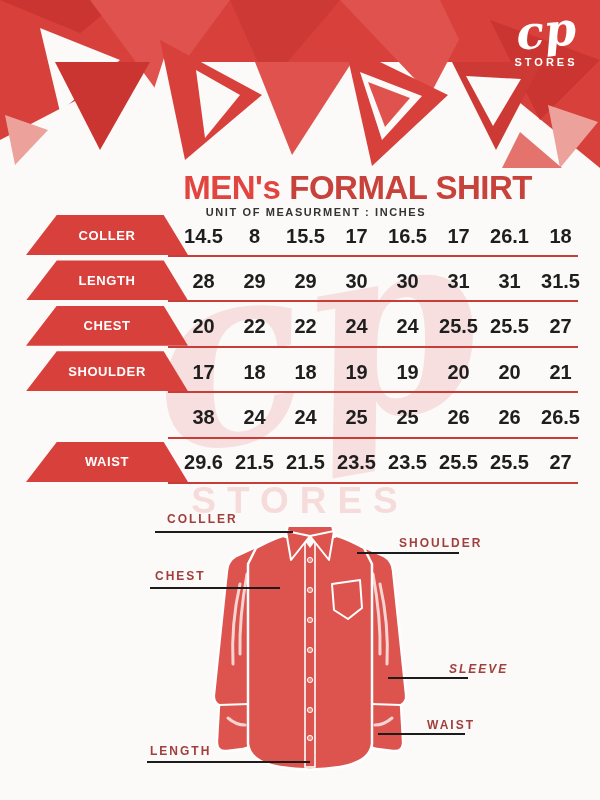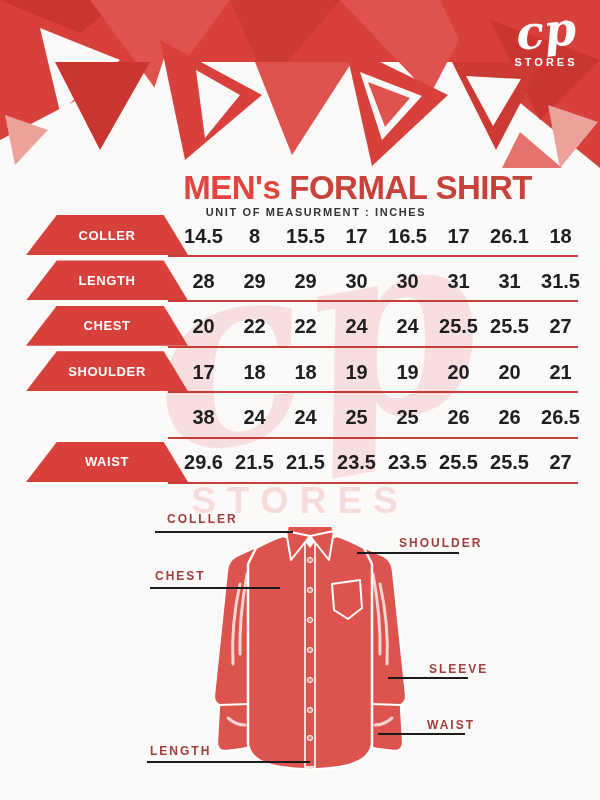--- a/index.html
+++ b/index.html
@@ -52,21 +52,21 @@
   .shirt-svg { position:absolute; left:202px; top:14px; }
   .dlabel { position:absolute; font-size:12px; font-weight:bold; letter-spacing:2px;
             color:#a03f3c; white-space:nowrap; }
   .dline { position:absolute; height:2px; background:#1c1c1c; }
   .l-collar-label { left:167px; top:4px; }
   .l-collar-line  { left:155px; top:23px; width:138px; }
   .l-shoulder-label { left:399px; top:28px; }
   .l-shoulder-line  { left:357px; top:44px; width:102px; }
   .l-chest-label { left:155px; top:61px; }
   .l-chest-line  { left:150px; top:79px; width:130px; }
-  .l-sleeve-label { left:429px; top:154px; }
+  .l-sleeve-label { left:449px; top:154px;font-style:italic; }
   .l-sleeve-line  { left:388px; top:169px; width:80px; }
   .l-waist-label { left:427px; top:210px; }
   .l-waist-line  { left:378px; top:225px; width:87px; }
   .l-length-label { left:150px; top:236px; }
   .l-length-line  { left:147px; top:253px; width:163px; }
 </style>
 </head>
 <body>
 
 <div class="page">

